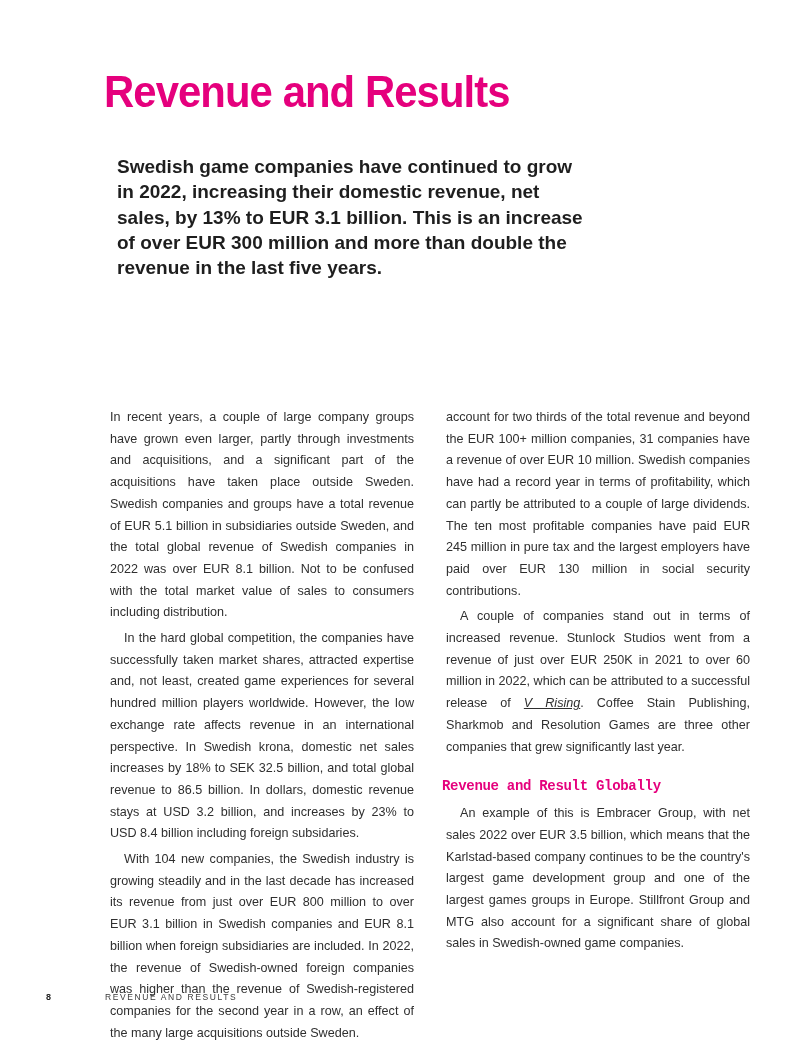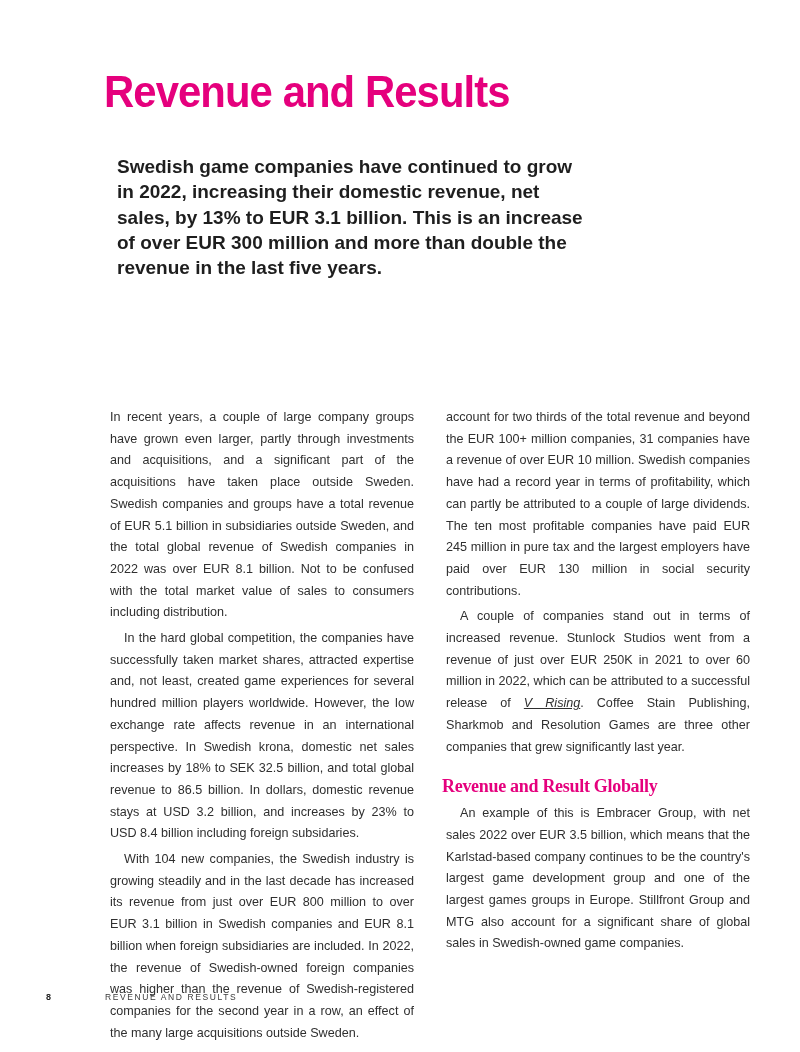--- a/index.html
+++ b/index.html
@@ -12,22 +12,22 @@
   .lead { position: absolute; left: 117px; top: 154px; width: 470px; margin: 0;
           font-family: "Liberation Sans", sans-serif; font-weight: 700;
           font-size: 19px; line-height: 25.3px; color: #1e1e1e; }
   .col { position: absolute; top: 403px; width: 312px;
          font-family: "Liberation Sans", sans-serif; font-size: 12.6px;
          line-height: 21.7px; color: #2f2f2f; }
   .col.left { left: 106px; }
   .col.right { left: 442px; }
   .col p { margin: 4px; text-align: justify; }
   .col p.indent { text-indent: 14px; }
-  .subhead { margin: 17px 0 6px 0; font-family: Liberation Serif, serif;
-             font-weight: 700; font-size: 18px; line-height: 22px; color: #e5007d;
+  .subhead { margin: 17px 0 6px 0; font-family: Liberation Mono, monospace;
+             font-weight: 700; font-size: 14px; line-height: 22px; color: #e5007d;
              letter-spacing: -0.3px; }
   .footer { position: absolute; top: 992px; left: 0; width: 800px; height: 14px; }
   .page-num { position: absolute; left: 46px; top: 0; font-family: "Liberation Sans", sans-serif;
               font-weight: 700; font-size: 9px; color: #1e1e1e; }
   .running-head { position: absolute; left: 105px; top: 0; font-family: "Liberation Sans", sans-serif;
                   font-size: 8.5px; letter-spacing: 1.6px; color: #3a3a3a; }
   em { font-style: italic; text-decoration: underline; }
 </style>
 </head>
 <body>

